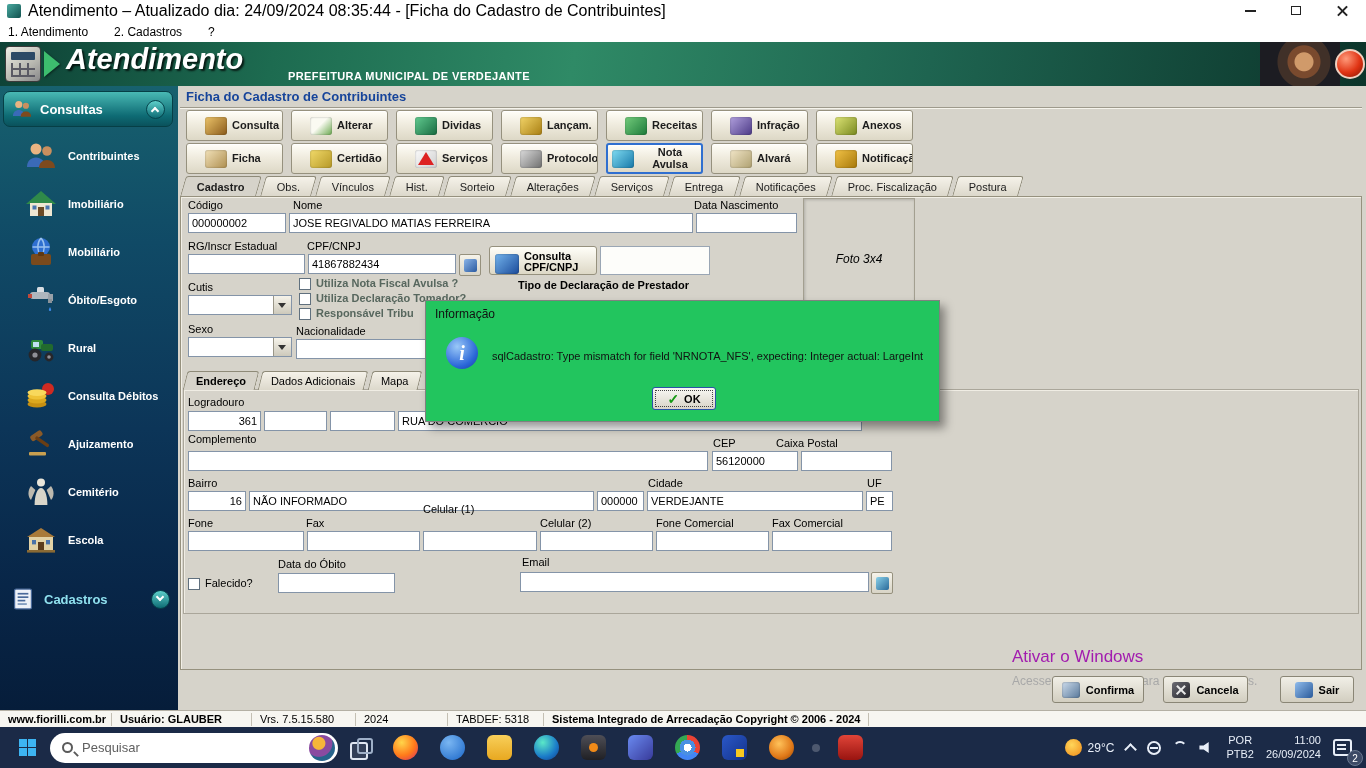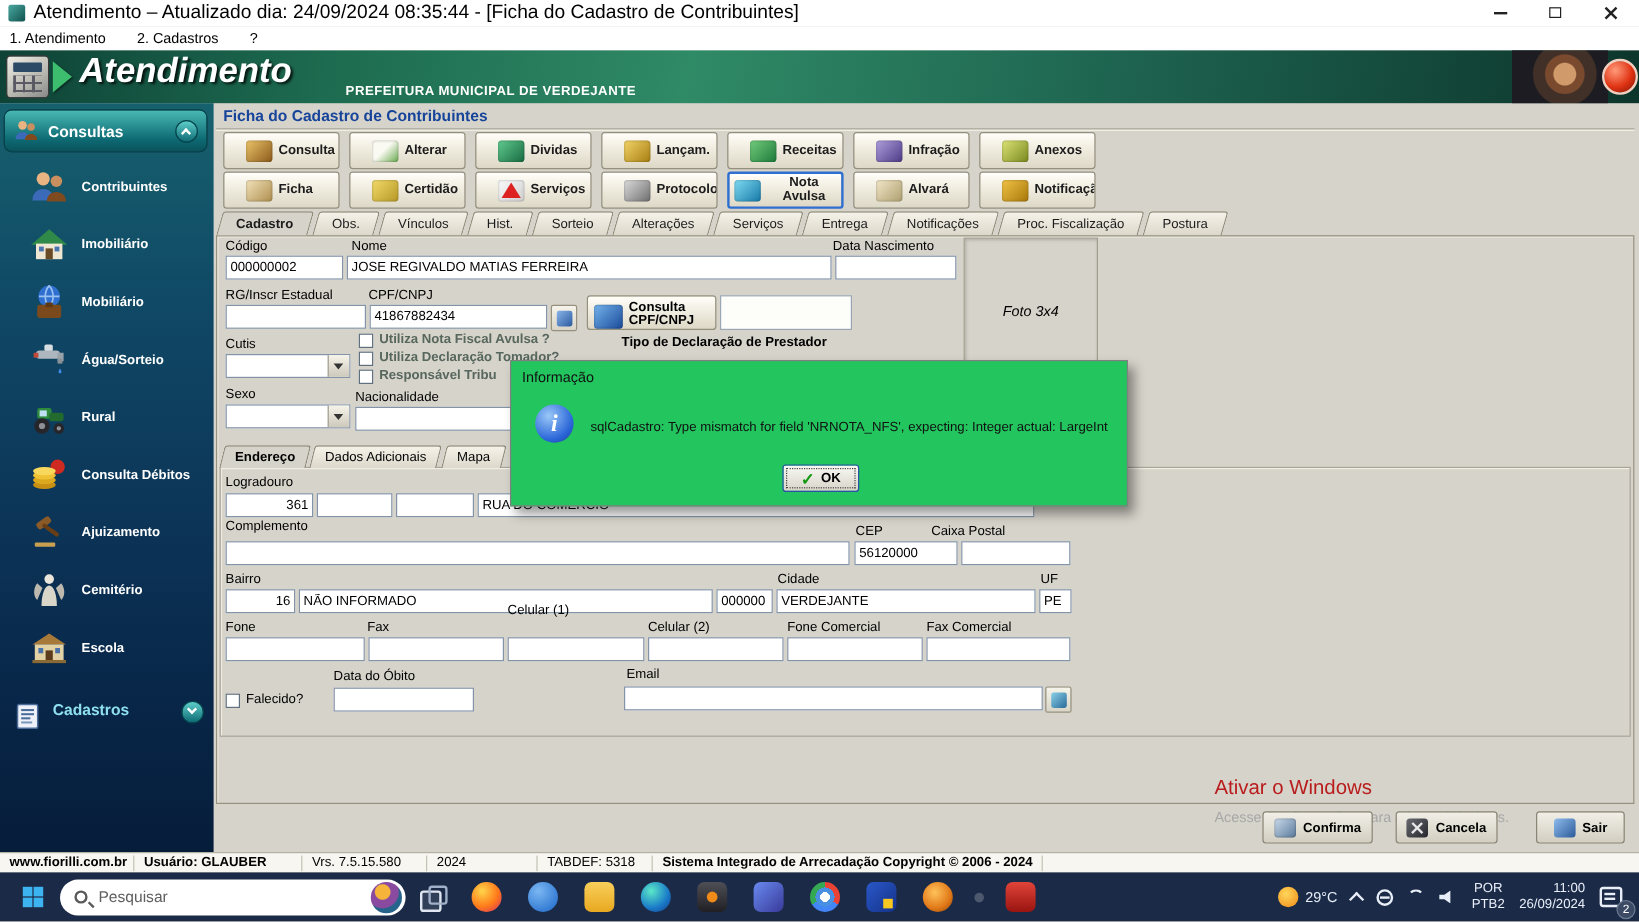--- a/index.html
+++ b/index.html
@@ -34,21 +34,21 @@
 
 
 .sidebar{position:absolute;left:0;top:86px;width:178px;height:624px;background:linear-gradient(180deg,#17616e 0%,#104a66 25%,#0c3558 55%,#082648 80%,#061d3a 100%)}
 .consultas-pill{position:absolute;left:3px;top:5px;width:170px;height:36px;border-radius:7px;background:linear-gradient(180deg,#49b9b4,#0e6b74 70%,#0a525c);border:1px solid #063f46;display:flex;align-items:center;padding:0 7px;gap:7px}
 .pill-label{color:#fff;font-weight:bold;font-size:13px;flex:1}
 .circle-btn{width:19px;height:19px;border-radius:50%;background:linear-gradient(180deg,#5ecfca,#0e6b74);border:1px solid #06444c;position:relative;flex:0 0 19px}
 .chev-u{position:absolute;left:5px;top:7px;width:6px;height:6px;border-left:2px solid #fff;border-top:2px solid #fff;transform:rotate(45deg)}
 .chev-d{position:absolute;left:5px;top:3px;width:6px;height:6px;border-left:2px solid #fff;border-top:2px solid #fff;transform:rotate(225deg)}
 .side-item{position:absolute;left:0;width:178px;height:47px;display:flex;align-items:center;padding-left:24px;gap:10px}
 .side-label{color:#fff;font-weight:bold;font-size:11px;white-space:nowrap}
-.cad-row{position:absolute;left:0;top:498px;width:178px;height:30px;display:flex;padding:0 8px 0 10px;gap:8px}
+.cad-row{position:absolute;left:0;top:498px;width:178px;height:30px;display:flex;align-items:center;padding:0 8px 0 10px;gap:8px}
 .cad-label{color:#8fe0ee;font-weight:bold;font-size:13px;flex:1}
 
 
 .page-title{position:absolute;left:186px;top:89px;font-size:13px;font-weight:bold;color:#16449a}
 .title-divider{position:absolute;left:180px;top:107px;width:1182px;height:2px;border-top:1px solid #9e9a8c;border-bottom:1px solid #f6f4ec}
 .tb-btn{position:absolute;width:97px;height:31px;display:flex;align-items:center;gap:5px;padding-left:18px;background:linear-gradient(180deg,#fffef8 0%,#f0ecdf 45%,#ddd8c6 100%);border:1px solid #96917e;border-radius:3px;box-shadow:inset 0 1px 0 #fff;font-weight:bold;color:#1c1c1c;overflow:hidden}
 .tb-btn .lbl{line-height:1.05;white-space:nowrap}
 .tb-btn.focused{border:2px solid #2f6fd0;padding-left:4px}
 .tb-btn.focused .lbl{white-space:normal;text-align:center}
 .chip{width:22px;height:18px;border-radius:3px;flex:0 0 22px;box-shadow:inset 0 0 2px rgba(0,0,0,.35);position:relative}
@@ -95,21 +95,21 @@
 [data-name="consulta-cpf-icon"]{width:24px;height:20px;border-radius:3px;flex:0 0 24px;box-shadow:inset 0 0 2px rgba(0,0,0,.4);background:linear-gradient(135deg,#74b4ec,#1a4a9a)}
 .sunken-empty{position:absolute;left:600px;top:246px;width:110px;height:29px;background:#fdfdfa;border:1px solid #9aa6b4}
 .subtabs{position:absolute;left:185px;top:371px;height:19px;display:flex;z-index:2}
 .subtab{height:19px;padding:0 10px;margin-right:3px;border:1px solid #8e8a78;border-bottom:none;border-radius:3px 3px 0 0;background:linear-gradient(180deg,#f5f2e9,#dcd8cb);transform:skewX(-14deg);display:flex;align-items:center}
 .subtab span{transform:skewX(14deg);white-space:nowrap}
 .subtab.active{background:#d6d3ca}
 .subtab.active span{font-weight:bold}
 .addr-panel{position:absolute;left:183px;top:389px;width:1176px;height:225px;border:1px solid #aaa69a;box-shadow:inset 1px 1px 0 #f0ede4}
 
 
-.wm1{position:absolute;left:1012px;top:647px;font-size:17px;color:#b91c1c;z-index:1}
+.wm1{position:absolute;left:1012px;top:647px;font-size:17px;color:#a21caf;z-index:1}
 .wm2{position:absolute;left:1012px;top:674px;font-size:12px;color:#a8a8a8;z-index:1;width:348px;white-space:nowrap;overflow:hidden}
 .foot-btn{position:absolute;top:676px;height:27px;background:linear-gradient(180deg,#f1efe7,#d2cec0);border:1px solid #8a8676;border-radius:3px;display:flex;align-items:center;justify-content:center;gap:6px;font-weight:bold;z-index:2}
 [data-name="confirma-icon"]{width:18px;height:16px;border-radius:3px;box-shadow:inset 0 0 2px rgba(0,0,0,.4);background:linear-gradient(135deg,#cddcec,#58789a)}
 [data-name="cancela-icon"]{width:18px;height:16px;border-radius:3px;background:linear-gradient(135deg,#6a6a72,#26262c);position:relative}
 [data-name="cancela-icon"]::before{content:"";position:absolute;left:3px;top:7px;width:12px;height:2.4px;background:#e8e8e8;transform:rotate(45deg)}
 [data-name="cancela-icon"]::after{content:"";position:absolute;left:3px;top:7px;width:12px;height:2.4px;background:#e8e8e8;transform:rotate(-45deg)}
 [data-name="sair-icon"]{width:18px;height:16px;border-radius:3px;background:linear-gradient(135deg,#90bcec,#2a5a9a)}
 
 
 .statusbar{position:absolute;left:0;top:710px;width:1366px;height:17px;background:#f7f6f1;border-top:1px solid #b4b0a4;display:flex;align-items:center;font-size:11px}
@@ -249,21 +249,21 @@
     </div>
     <div class="side-item" style="top:190px" data-name="sidebar-item-agua-esgoto">
       <svg width="34" height="34" viewBox="0 0 34 34" data-name="faucet-icon">
           <rect x="13" y="4" width="7" height="6" rx="1.5" fill="#d8dde2"></rect>
           <rect x="6" y="9" width="20" height="7" rx="3" fill="#aeb6be"></rect>
           <path d="M24 11h5v7h-5z" fill="#99a1a9"></path>
           <rect x="24" y="16" width="4" height="4" fill="#8a9299"></rect>
           <path d="M26 24c-1.6 2.4-1.6 4 0 4s1.6-1.6 0-4z" fill="#3f8ae8"></path>
           <rect x="4" y="11" width="4" height="4" fill="#c2483a"></rect>
         </svg>
-      <span class="side-label">Água/Sorteio</span>
+      <span class="side-label">Óbito/Esgoto</span>
     </div>
     <div class="side-item" style="top:238px" data-name="sidebar-item-rural">
       <svg width="34" height="34" viewBox="0 0 34 34" data-name="tractor-icon">
           <rect x="7" y="9" width="12" height="9" rx="2" fill="#2e8a3c"></rect>
           <rect x="9" y="11" width="6" height="5" fill="#bfe0f2"></rect>
           <rect x="17" y="13" width="12" height="7" rx="2" fill="#226a2e"></rect>
           <circle cx="11" cy="24" r="6.4" fill="#26262a"></circle>
           <circle cx="11" cy="24" r="2.6" fill="#8f8f96"></circle>
           <circle cx="25" cy="26" r="4.4" fill="#26262a"></circle>
           <circle cx="25" cy="26" r="1.8" fill="#8f8f96"></circle>

